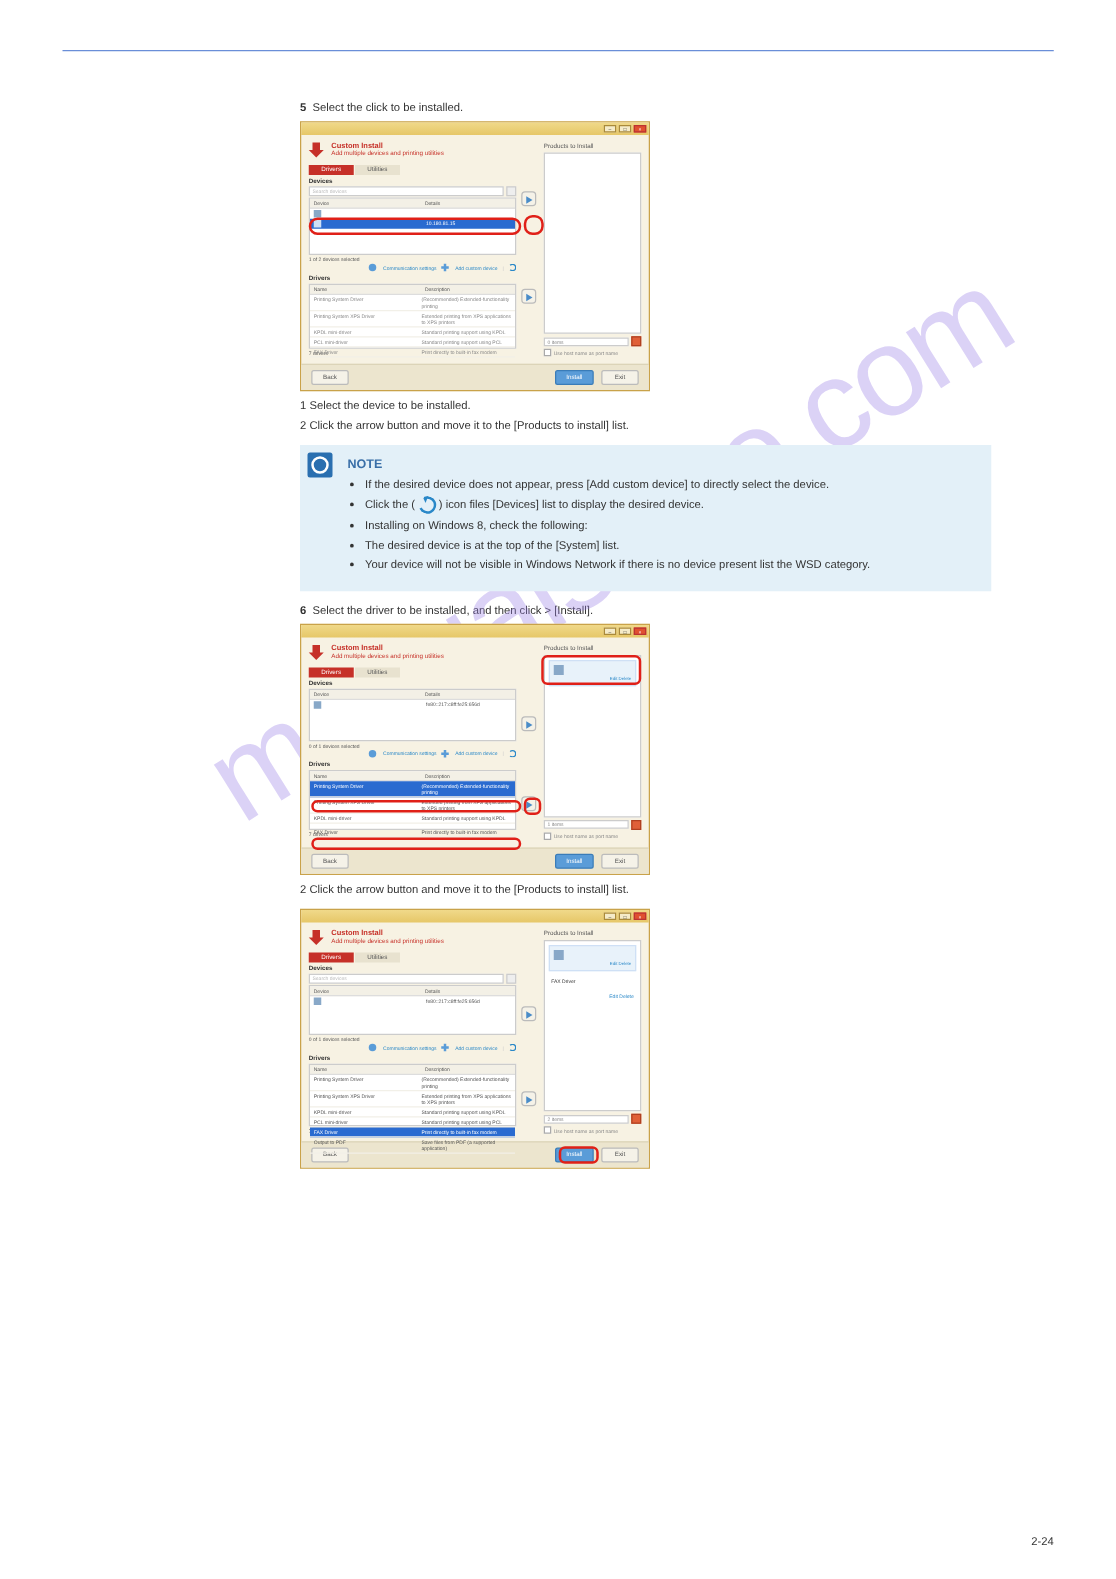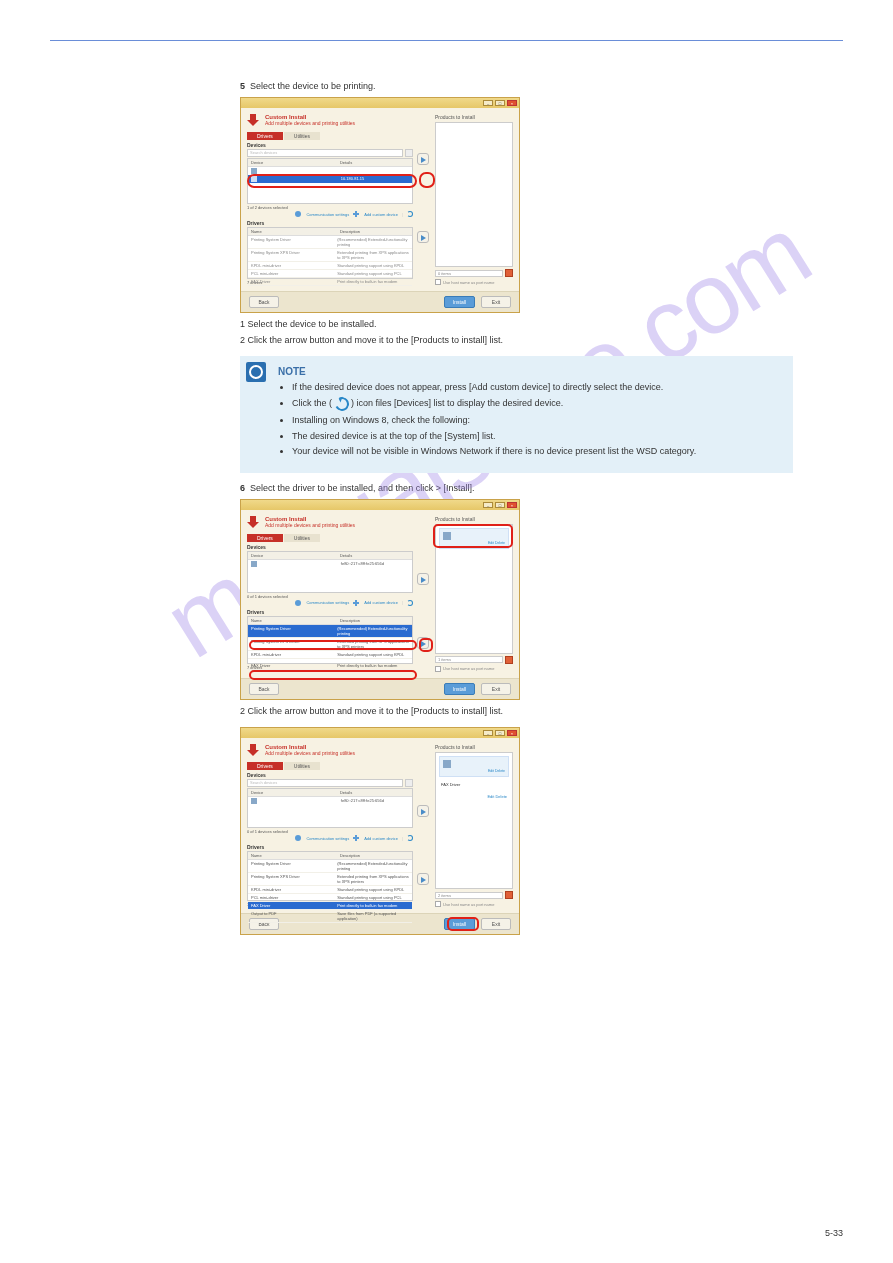--- a/index.html
+++ b/index.html
@@ -341,21 +341,21 @@
 </style>
 </head>
 <body>
 
 <div class="watermark">manualshive.com</div>
 
 <div class="page">
   <div class="topline"></div>
 
   <div class="step-text">
-    <b>5</b>&nbsp;&nbsp;<span>Select the device to be printing.</span>
+    <b>5</b>&nbsp;&nbsp;<span>Select the click to be installed.</span>
   </div>
 
   <div class="wizard" style="position:relative;">
     <div class="titlebar">
       <div class="tbtn">–</div>
       <div class="tbtn">□</div>
       <div class="tbtn close">×</div>
     </div>
     <div class="inner">
       <div class="left-pane">
@@ -728,13 +728,13 @@
       <div class="wbtn">Back</div>
       <div class="r">
         <div class="wbtn primary">Install</div>
         <div class="wbtn">Exit</div>
       </div>
     </div>
     <div class="circle-s" style="right:40px; bottom:3px; width:32px; height:14px;"></div>
   </div>
 </div>
 
-<div class="footnum">5-33</div>
+<div class="footnum">2-24</div>
 
 </body></html>

